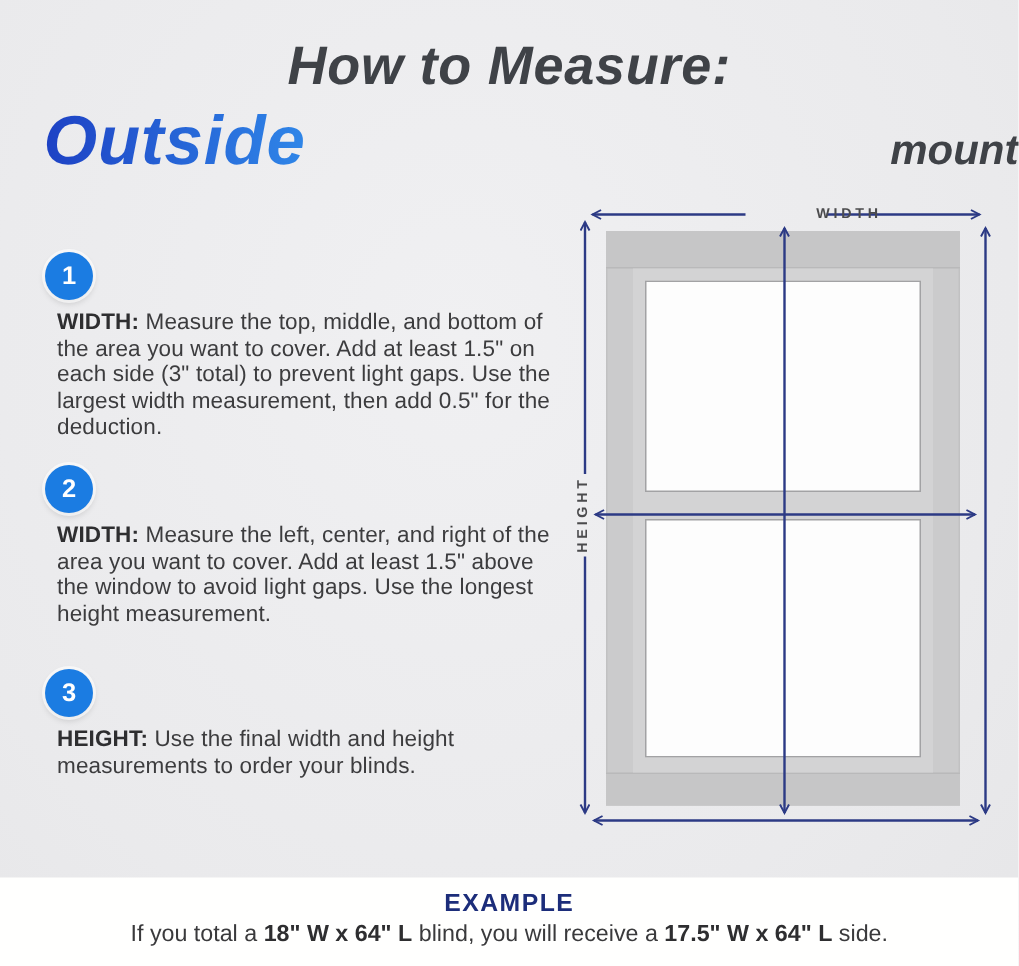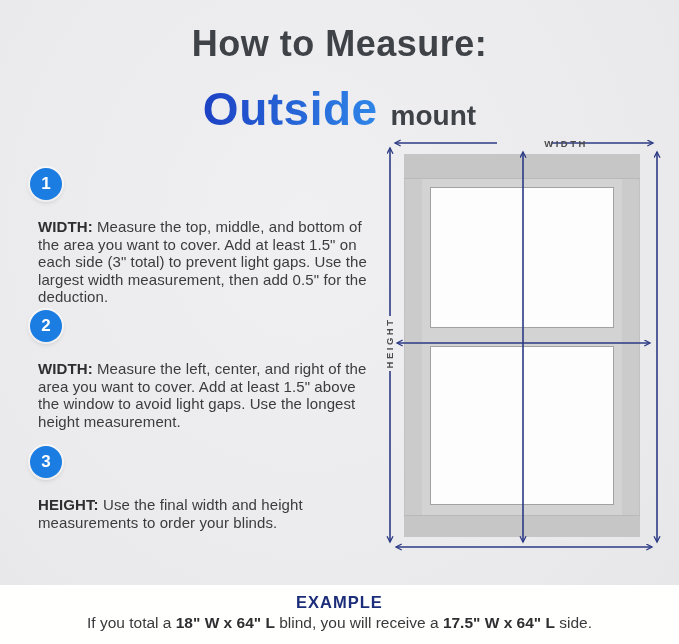--- a/index.html
+++ b/index.html
@@ -16,34 +16,36 @@
     background: radial-gradient(ellipse at 45% 35%, #f0f0f2 0%, #eaeaec 70%, #e6e6e8 100%);
   }
 
   
   .title-wrap {
     position: absolute;
     top: 24px;
     left: 0;
     width: 100%;
     text-align: center;
+    font-style: italic;
   }
   .title-line1 {
     font-size: 36px;
     font-weight: 700;
     letter-spacing: 0.5px;
     color: #3f4247;
     line-height: 1.1;
   }
   .title-line2 {
     display: flex;
-    justify-content: center;
+    justify-content: space-between;
     align-items: baseline;
     gap: 13px;
-    margin-top: 18px;
+    margin-top: 2px;
+    padding-left: 29px;
   }
   .title-highlight {
     font-size: 46px;
     font-weight: 700;
     letter-spacing: 0.5px;
     background: linear-gradient(90deg, #1d41c4 0%, #2f86e8 100%);
     -webkit-background-clip: text;
     background-clip: text;
     color: transparent;
   }
@@ -69,21 +71,21 @@
     background: #1b7ce2;
     color: #ffffff;
     font-size: 17px;
     font-weight: 700;
     display: flex;
     align-items: center;
     justify-content: center;
     box-shadow: 0 0 0 2px rgba(255,255,255,0.65), 0 2px 5px rgba(0,0,0,0.18);
   }
   .step-text {
-    margin-top: 18px;
+    margin-top: 6px;
     padding-left: 8px;
     width: 340px;
     font-size: 15px;
     line-height: 17.5px;
     letter-spacing: 0.1px;
     color: #3c3c3e;
   }
   .step-text b { color: #2e2e30; font-weight: 700; }
 
   

